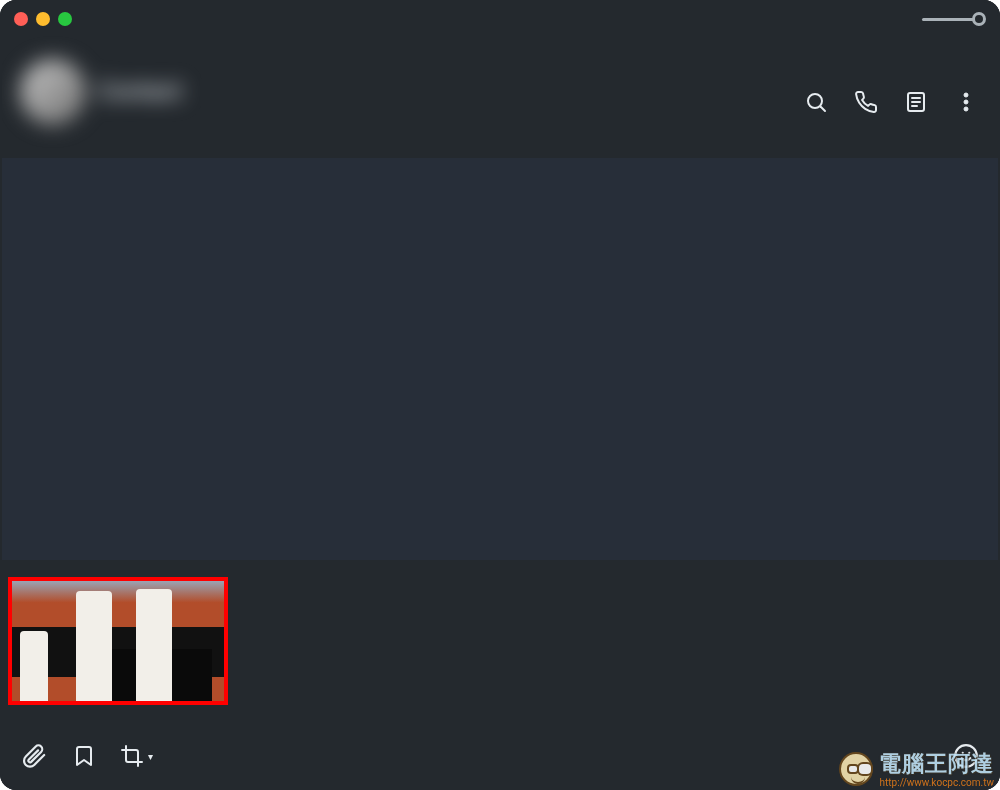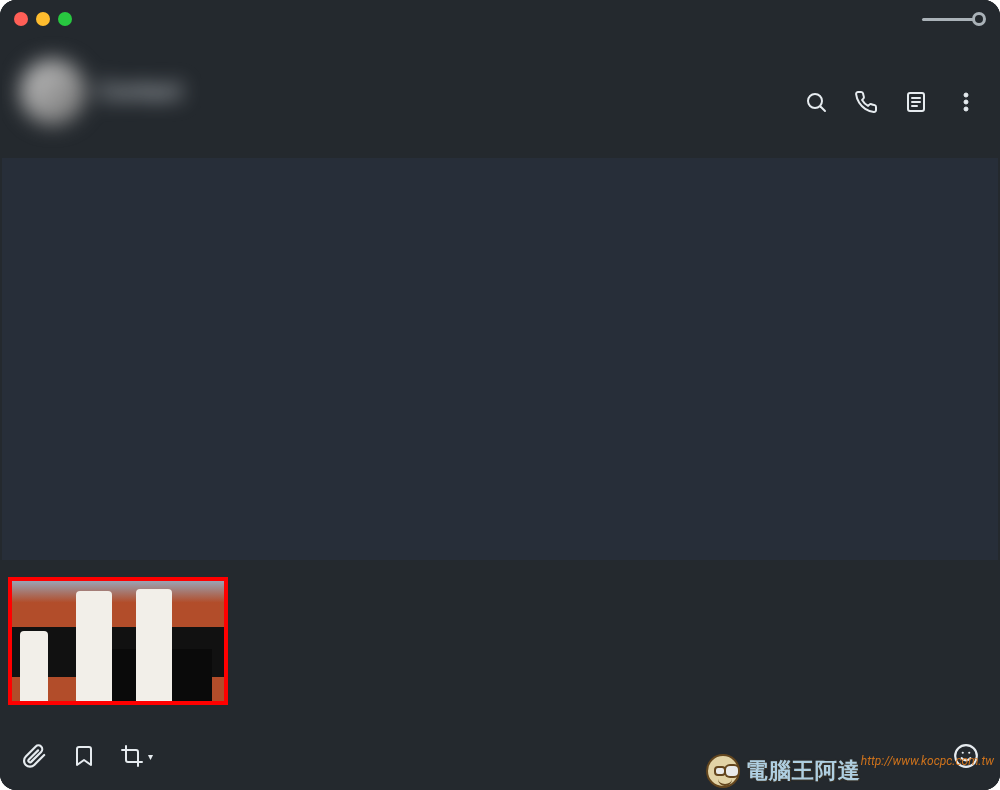--- a/index.html
+++ b/index.html
@@ -138,23 +138,23 @@
   }
   .wm-face::before {
     content: ""; position: absolute; top: 10px; left: 6px; width: 8px; height: 6px;
     border: 2px solid #6b4a1d; border-radius: 4px; background:#fff;
     box-shadow: 12px 0 0 0 #fff, 12px 0 0 2px #6b4a1d;
   }
   .wm-face::after {
     content: ""; position:absolute; top:22px; left:10px; width:14px; height:6px;
     border-bottom: 2.5px solid #6b4a1d; border-radius: 0 0 10px 10px;
   }
-  .wm-text { display:flex; flex-direction:row;text-align:right; }
+  .wm-text { display:flex; flex-direction:column;text-align:right; }
   .wm-title { font-size: 22px; font-weight: 700; color:#bfe1f5; text-shadow: 0 0 2px #3a3226, 1px 1px 0 #3a3226; letter-spacing:1px; }
-  .wm-url { font-size: 12px; color: #e07a1a; margin-top:-2px;font-style:italic; }
+  .wm-url { font-size: 10px; color: #e07a1a; margin-top:-2px; }
 
   .rounded-corners-mask {
     position:absolute; inset:0; border-radius:16px; pointer-events:none;
     box-shadow: 0 0 0 2px #24292e inset;
   }
 </style>
 </head>
 <body>
 
 <div class="window">

